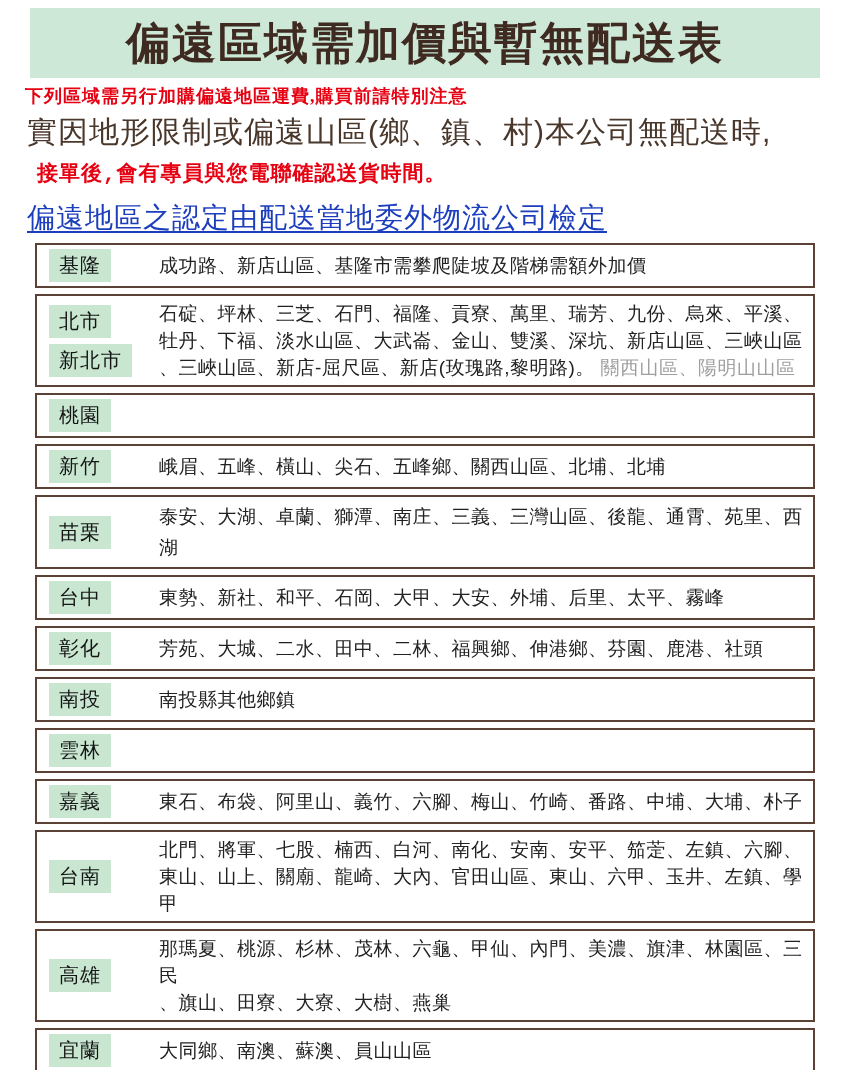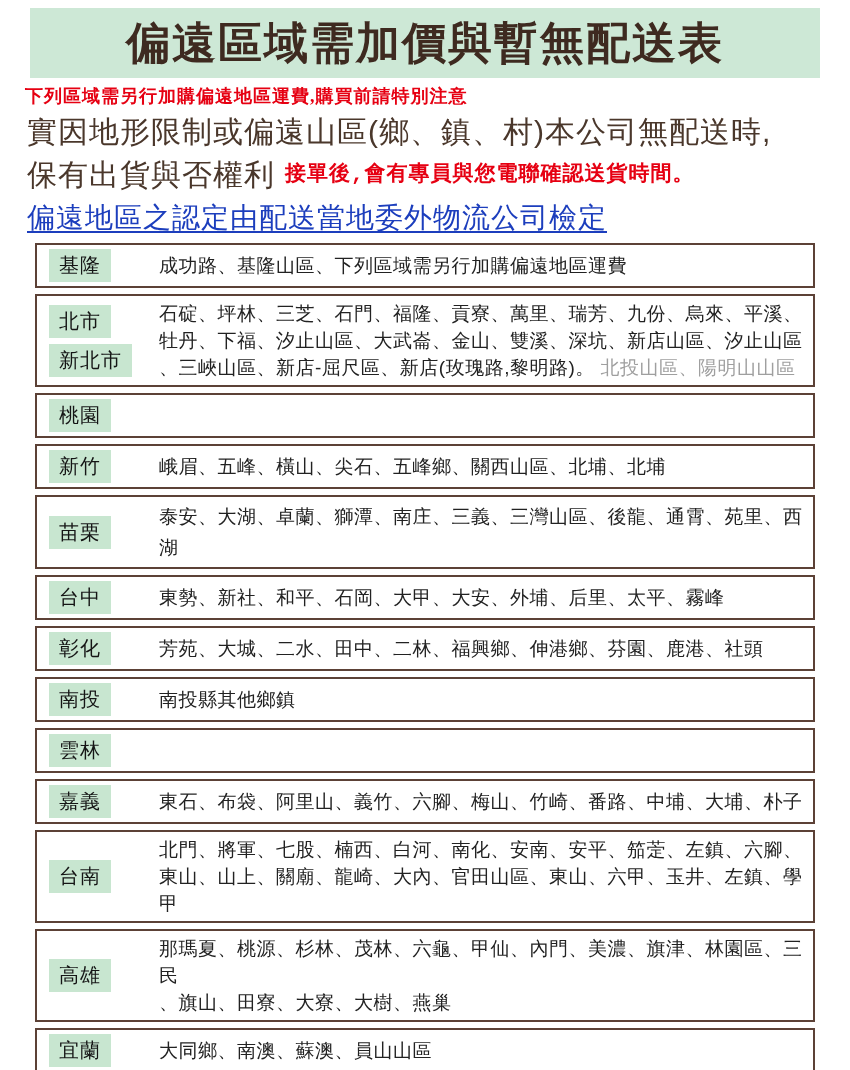--- a/index.html
+++ b/index.html
@@ -57,48 +57,47 @@
 
 <div class="banner">
   <span class="title">偏遠區域需加價與暫無配送表</span>
 </div>
 
 <div class="notice-red">下列區域需另行加購偏遠地區運費,購買前請特別注意</div>
 
 <div class="policy-1">實因地形限制或偏遠山區(鄉、鎮、村)本公司無配送時,</div>
 
 <div class="policy-2">
-  <span>保有出貨與否權利</span>
   <span class="red-note">接單後,會有專員與您電聯確認送貨時間。</span>
 </div>
 
 <div class="policy-3">偏遠地區之認定由配送當地委外物流公司檢定</div>
 
 <div class="dtable">
 
   <div class="row single">
     <div class="labels">
       <span class="chip">基隆</span>
     </div>
     <div class="content">
-      <div class="line">成功路、基隆山區、下列區域需另行加購偏遠地區運費</div>
+      <div class="line">成功路、新店山區、基隆市需攀爬陡坡及階梯需額外加價</div>
     </div>
   </div>
 
   <div class="row">
     <div class="labels">
       <span class="chip">北市</span>
       <span class="chip">新北市</span>
     </div>
     <div class="content">
       <div class="line">石碇、坪林、三芝、石門、福隆、貢寮、萬里、瑞芳、九份、烏來、平溪、</div>
-      <div class="line">牡丹、下福、汐止山區、大武崙、金山、雙溪、深坑、新店山區、汐止山區</div>
+      <div class="line">牡丹、下福、淡水山區、大武崙、金山、雙溪、深坑、新店山區、三峽山區</div>
       <div class="line">
         <span>、三峽山區、新店-屈尺區、新店(玫瑰路,黎明路)。</span>
-        <span class="muted">北投山區、陽明山山區</span>
+        <span class="muted">關西山區、陽明山山區</span>
       </div>
     </div>
   </div>
 
   <div class="row single">
     <div class="labels">
       <span class="chip">桃園</span>
     </div>
   </div>
 

